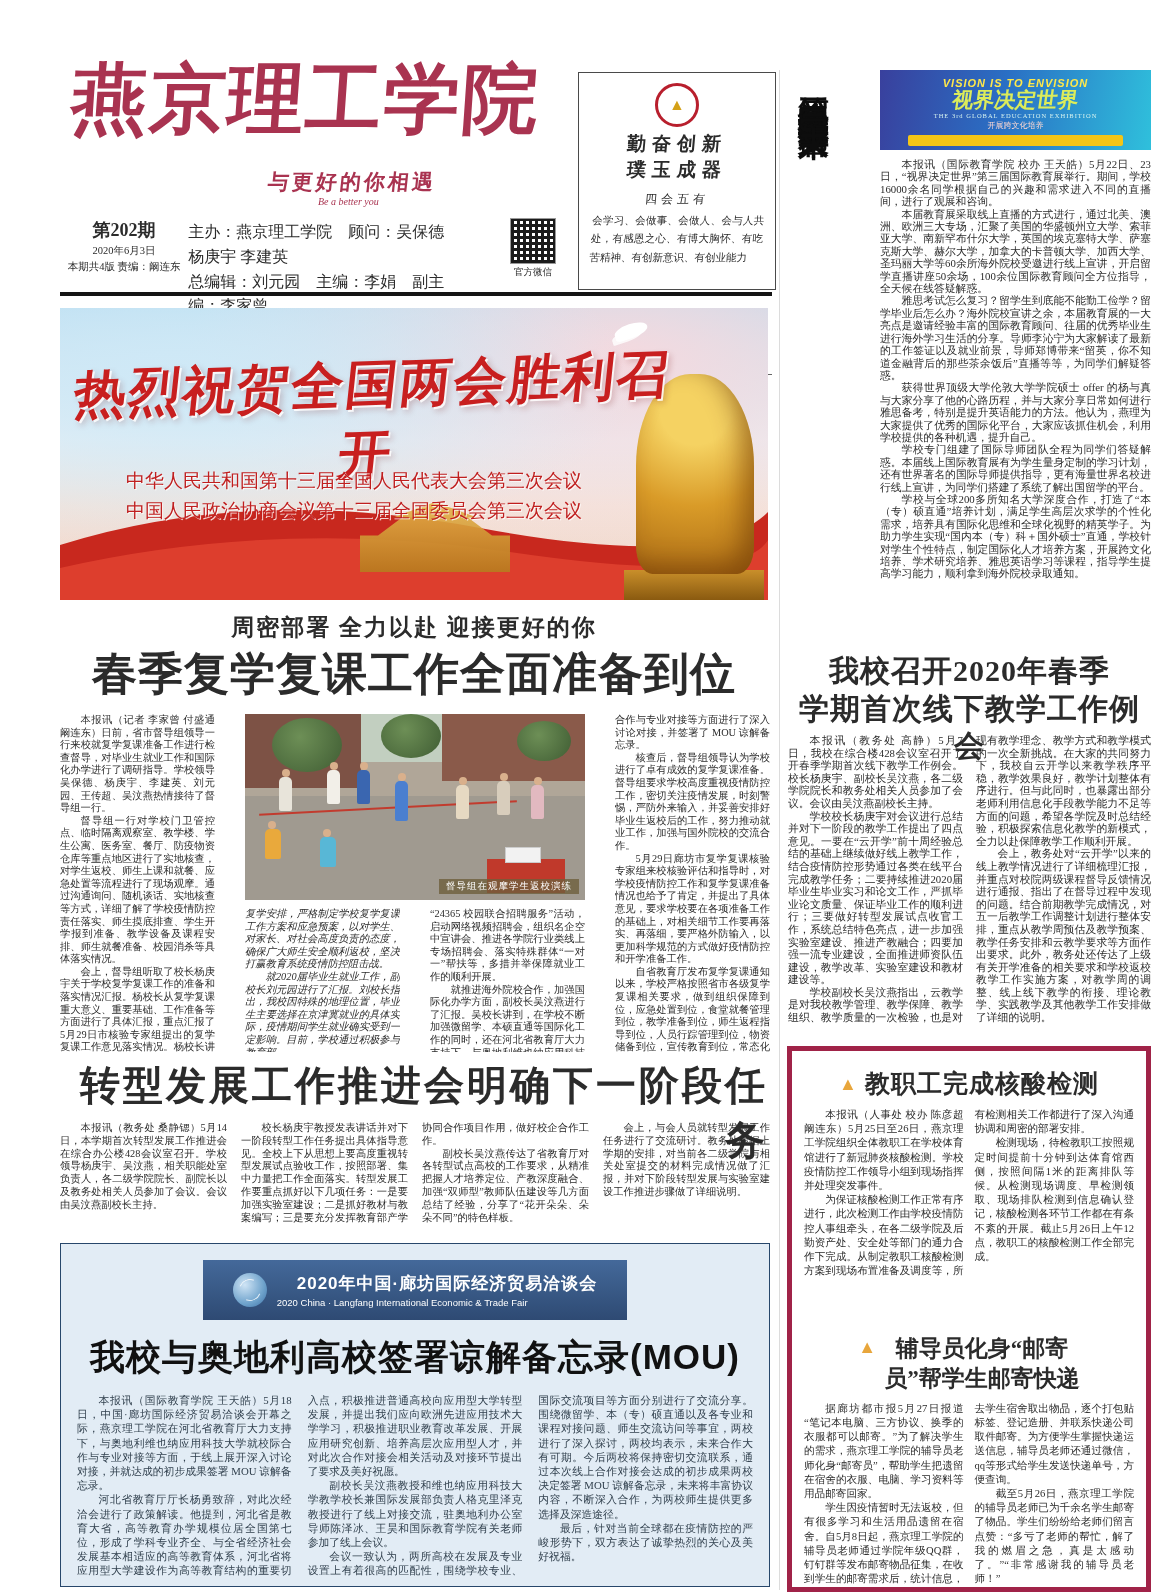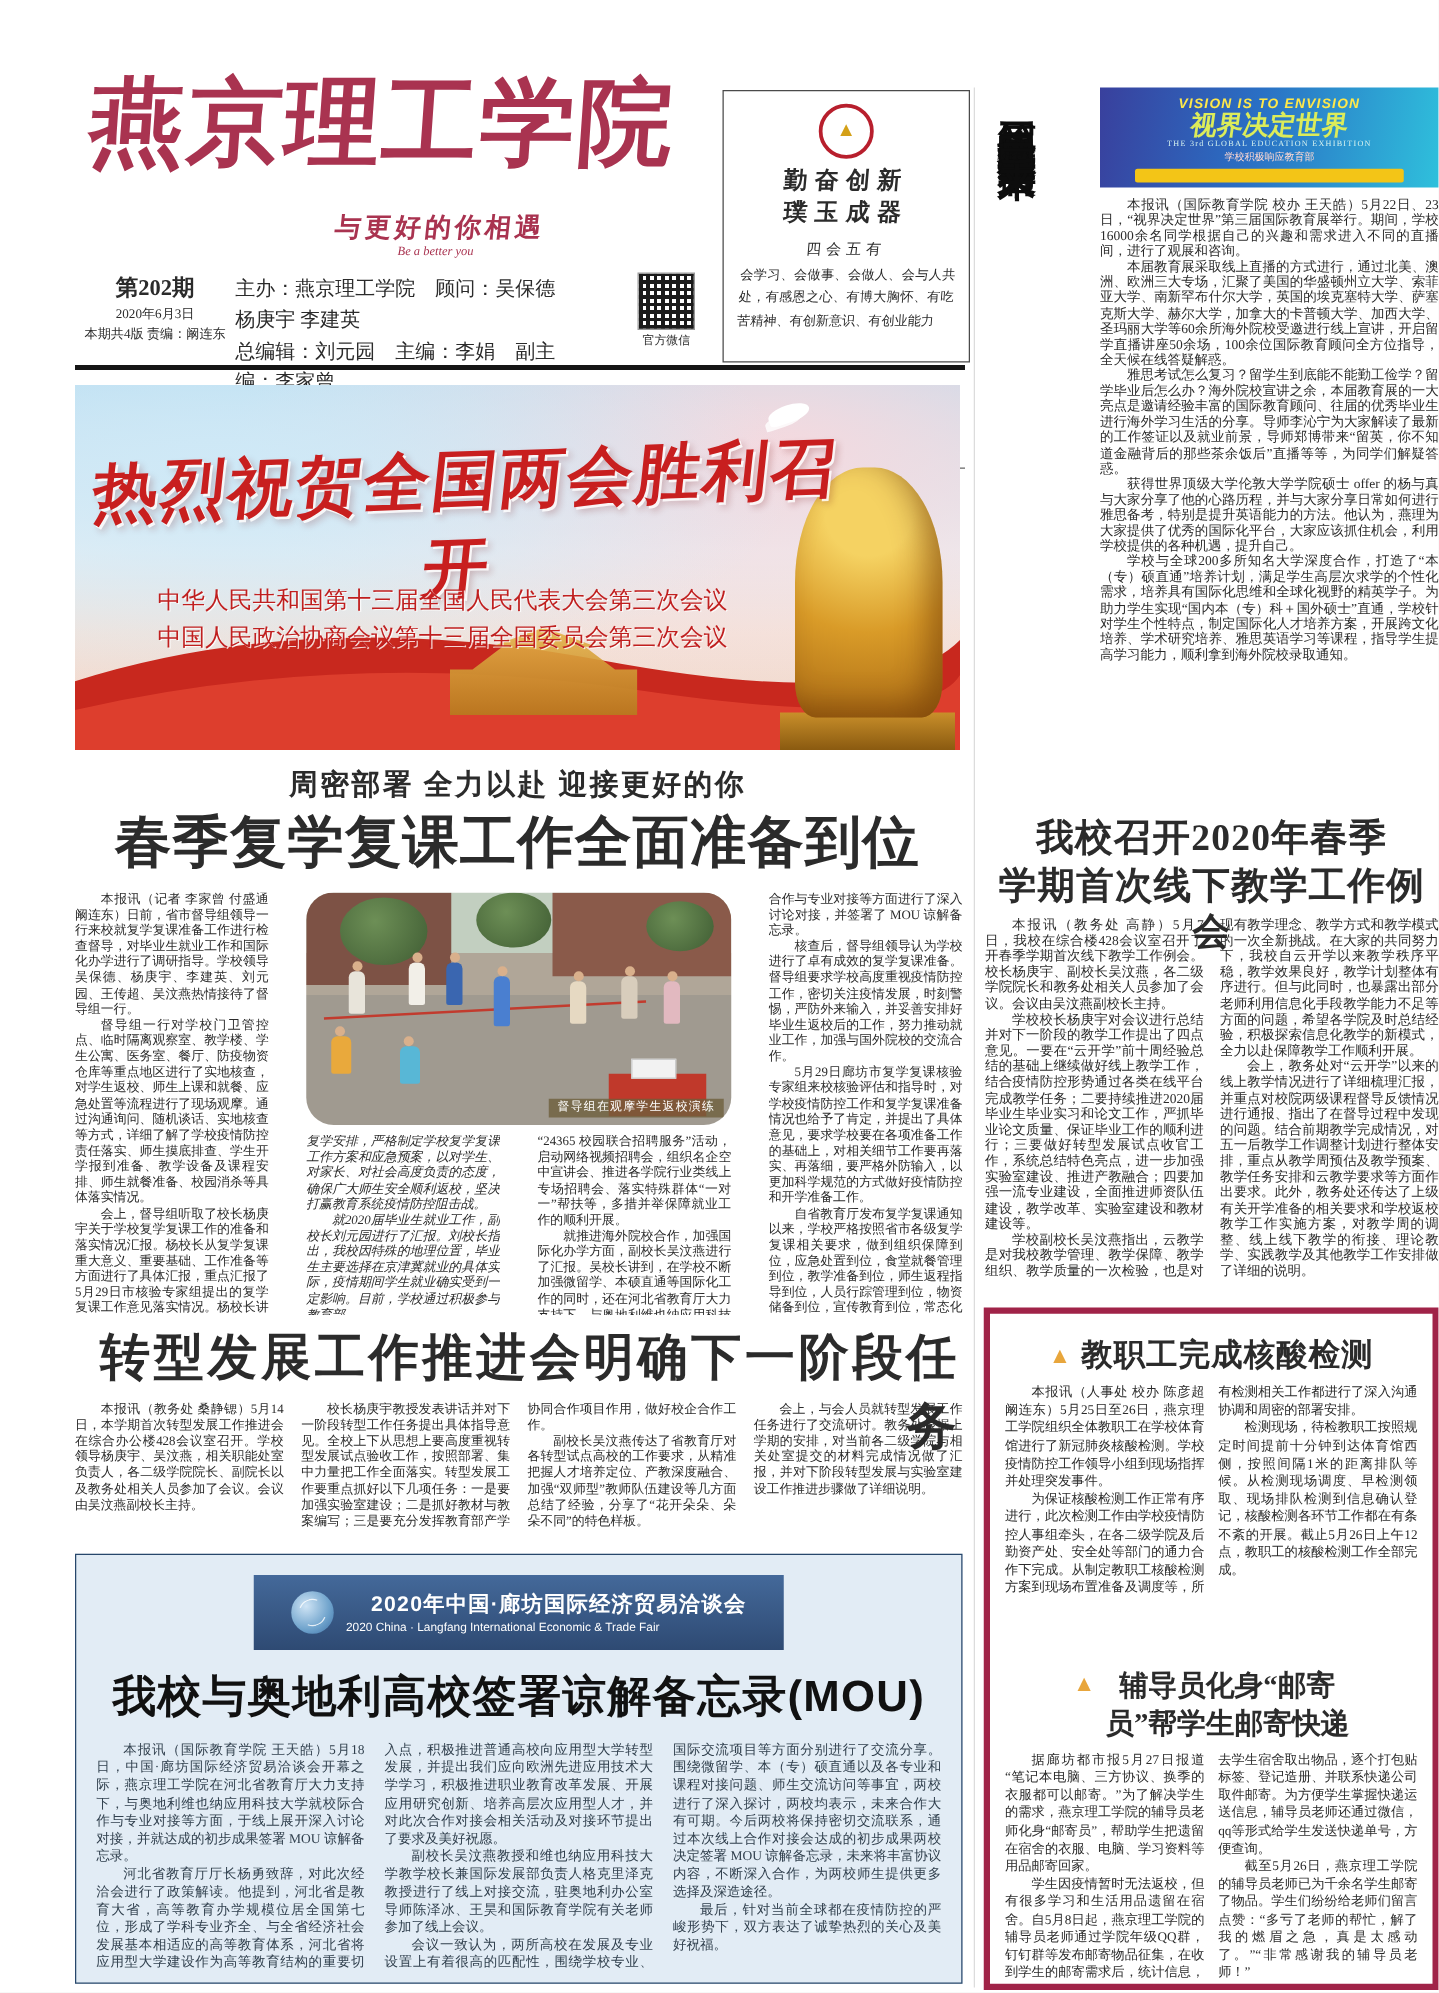--- a/index.html
+++ b/index.html
@@ -60,21 +60,21 @@
      font-family:"Liberation Sans","DejaVu Sans",sans-serif;letter-spacing:1px;}
   
   .btext p{margin:0;text-indent:2em;text-align:justify;}
   .cont p:first-child{text-indent:0;}
   
   .spring-grid{position:absolute;left:60px;top:714px;width:710px;height:338px;display:grid;
      grid-template-columns:repeat(4,1fr);grid-template-rows:194px auto;column-gap:30px;overflow:hidden;
      font-size:10.3px;line-height:12.6px;}
   .sp-col1{grid-column:1;grid-row:1/3;overflow:hidden;}
   .sp-photo{grid-column:2/4;grid-row:1;position:relative;height:186px;overflow:hidden;
-     background:linear-gradient(180deg,#c2cfc0 0 26%,#b0a698 26% 44%,#a09a90 44% 100%);border-radius:22px;}
+     background:linear-gradient(180deg,#c2cfc0 0 26%,#b0a698 26% 44%,#a09a90 44% 100%);}
   .sp-col2{grid-column:2;grid-row:2;overflow:hidden;font-style:italic;}
   .sp-col3{grid-column:3;grid-row:2;overflow:hidden;}
   .sp-col4{grid-column:4;grid-row:1/3;overflow:hidden;}
   
   .ph-bld1{position:absolute;left:0;top:0;width:34%;height:40%;background:#7d5245;}
   .ph-bld2{position:absolute;right:0;top:0;width:42%;height:36%;background:#8a5a4a;}
   .ph-tree{position:absolute;border-radius:50%;background:radial-gradient(circle at 40% 35%,#6d8f56,#3f5c33);}
   .t1{left:8%;top:2%;width:70px;height:54px;}
   .t2{left:40%;top:0;width:60px;height:44px;}
   .t3{right:4%;top:4%;width:54px;height:40px;}
@@ -281,28 +281,29 @@
       </div>
   </div>
 
   <div class="v-rule"></div>
   <div class="v-headline">第三届线上国际教育展带同学们看未来</div>
 
   <div class="expo-banner">
     <div class="expo-b1">VISION IS TO ENVISION</div>
     <div class="expo-b2">视界决定世界</div>
     <div class="expo-b3">THE 3rd GLOBAL EDUCATION EXHIBITION</div>
-    <div class="expo-b4">学校积极响应教育部</div>
+    <div class="expo-b4">开展跨文化培养</div>
     <div class="expo-strip"></div>
   </div>
   <div class="expo-body btext">
       <p>本报讯（国际教育学院 校办 王天皓）5月22日、23日，“视界决定世界”第三届国际教育展举行。期间，学校16000余名同学根据自己的兴趣和需求进入不同的直播间，进行了观展和咨询。</p>
       <p>本届教育展采取线上直播的方式进行，通过北美、澳洲、欧洲三大专场，汇聚了美国的华盛顿州立大学、索菲亚大学、南新罕布什尔大学，英国的埃克塞特大学、萨塞克斯大学、赫尔大学，加拿大的卡普顿大学、加西大学、圣玛丽大学等60余所海外院校受邀进行线上宣讲，开启留学直播讲座50余场，100余位国际教育顾问全方位指导，全天候在线答疑解惑。</p>
       <p>雅思考试怎么复习？留学生到底能不能勤工俭学？留学毕业后怎么办？海外院校宣讲之余，本届教育展的一大亮点是邀请经验丰富的国际教育顾问、往届的优秀毕业生进行海外学习生活的分享。导师李沁宁为大家解读了最新的工作签证以及就业前景，导师郑博带来“留英，你不知道金融背后的那些茶余饭后”直播等等，为同学们解疑答惑。</p>
       <p>获得世界顶级大学伦敦大学学院硕士 offer 的杨与真与大家分享了他的心路历程，并与大家分享日常如何进行雅思备考，特别是提升英语能力的方法。他认为，燕理为大家提供了优秀的国际化平台，大家应该抓住机会，利用学校提供的各种机遇，提升自己。</p>
+      <p>学校专门组建了国际导师团队全程为同学们答疑解惑。本届线上国际教育展有为学生量身定制的学习计划，还有世界著名的国际导师提供指导，更有海量世界名校进行线上宣讲，为同学们搭建了系统了解出国留学的平台。</p>
       <p>学校与全球200多所知名大学深度合作，打造了“本（专）硕直通”培养计划，满足学生高层次求学的个性化需求，培养具有国际化思维和全球化视野的精英学子。为助力学生实现“国内本（专）科＋国外硕士”直通，学校针对学生个性特点，制定国际化人才培养方案，开展跨文化培养、学术研究培养、雅思英语学习等课程，指导学生提高学习能力，顺利拿到海外院校录取通知。</p>
     </div>
 
   <div class="meet-headline">
     <div>我校召开2020年春季</div>
     <div>学期首次线下教学工作例会</div>
   </div>
   <div class="meet-body btext">
       <p>本报讯（教务处 高静）5月7日，我校在综合楼428会议室召开了开春季学期首次线下教学工作例会。校长杨庚宇、副校长吴汶燕，各二级学院院长和教务处相关人员参加了会议。会议由吴汶燕副校长主持。</p>
       <p>学校校长杨庚宇对会议进行总结并对下一阶段的教学工作提出了四点意见。一要在“云开学”前十周经验总结的基础上继续做好线上教学工作，结合疫情防控形势通过各类在线平台完成教学任务；二要持续推进2020届毕业生毕业实习和论文工作，严抓毕业论文质量、保证毕业工作的顺利进行；三要做好转型发展试点收官工作，系统总结特色亮点，进一步加强实验室建设、推进产教融合；四要加强一流专业建设，全面推进师资队伍建设，教学改革、实验室建设和教材建设等。</p>

